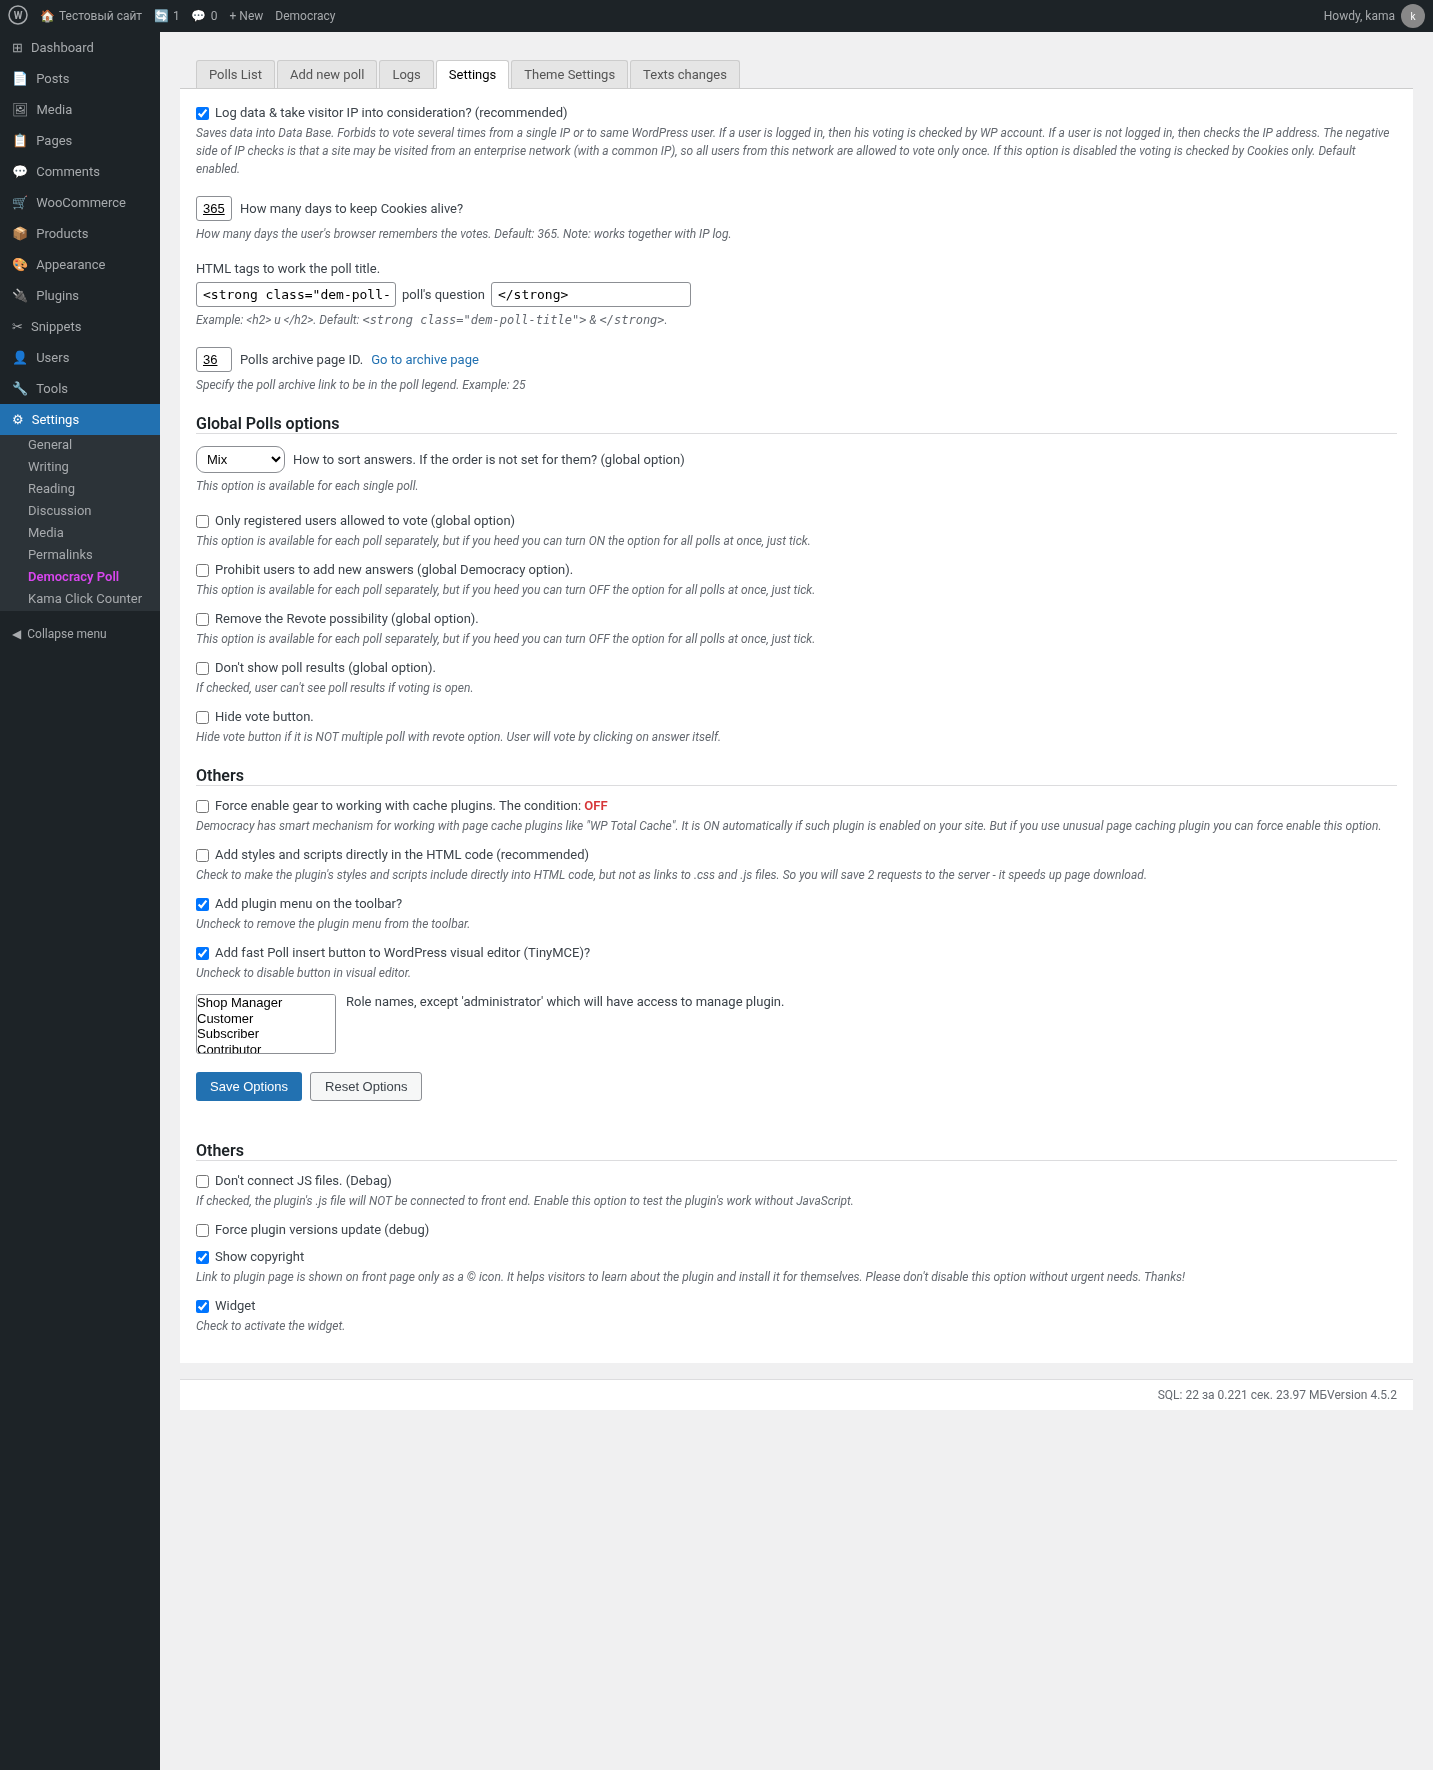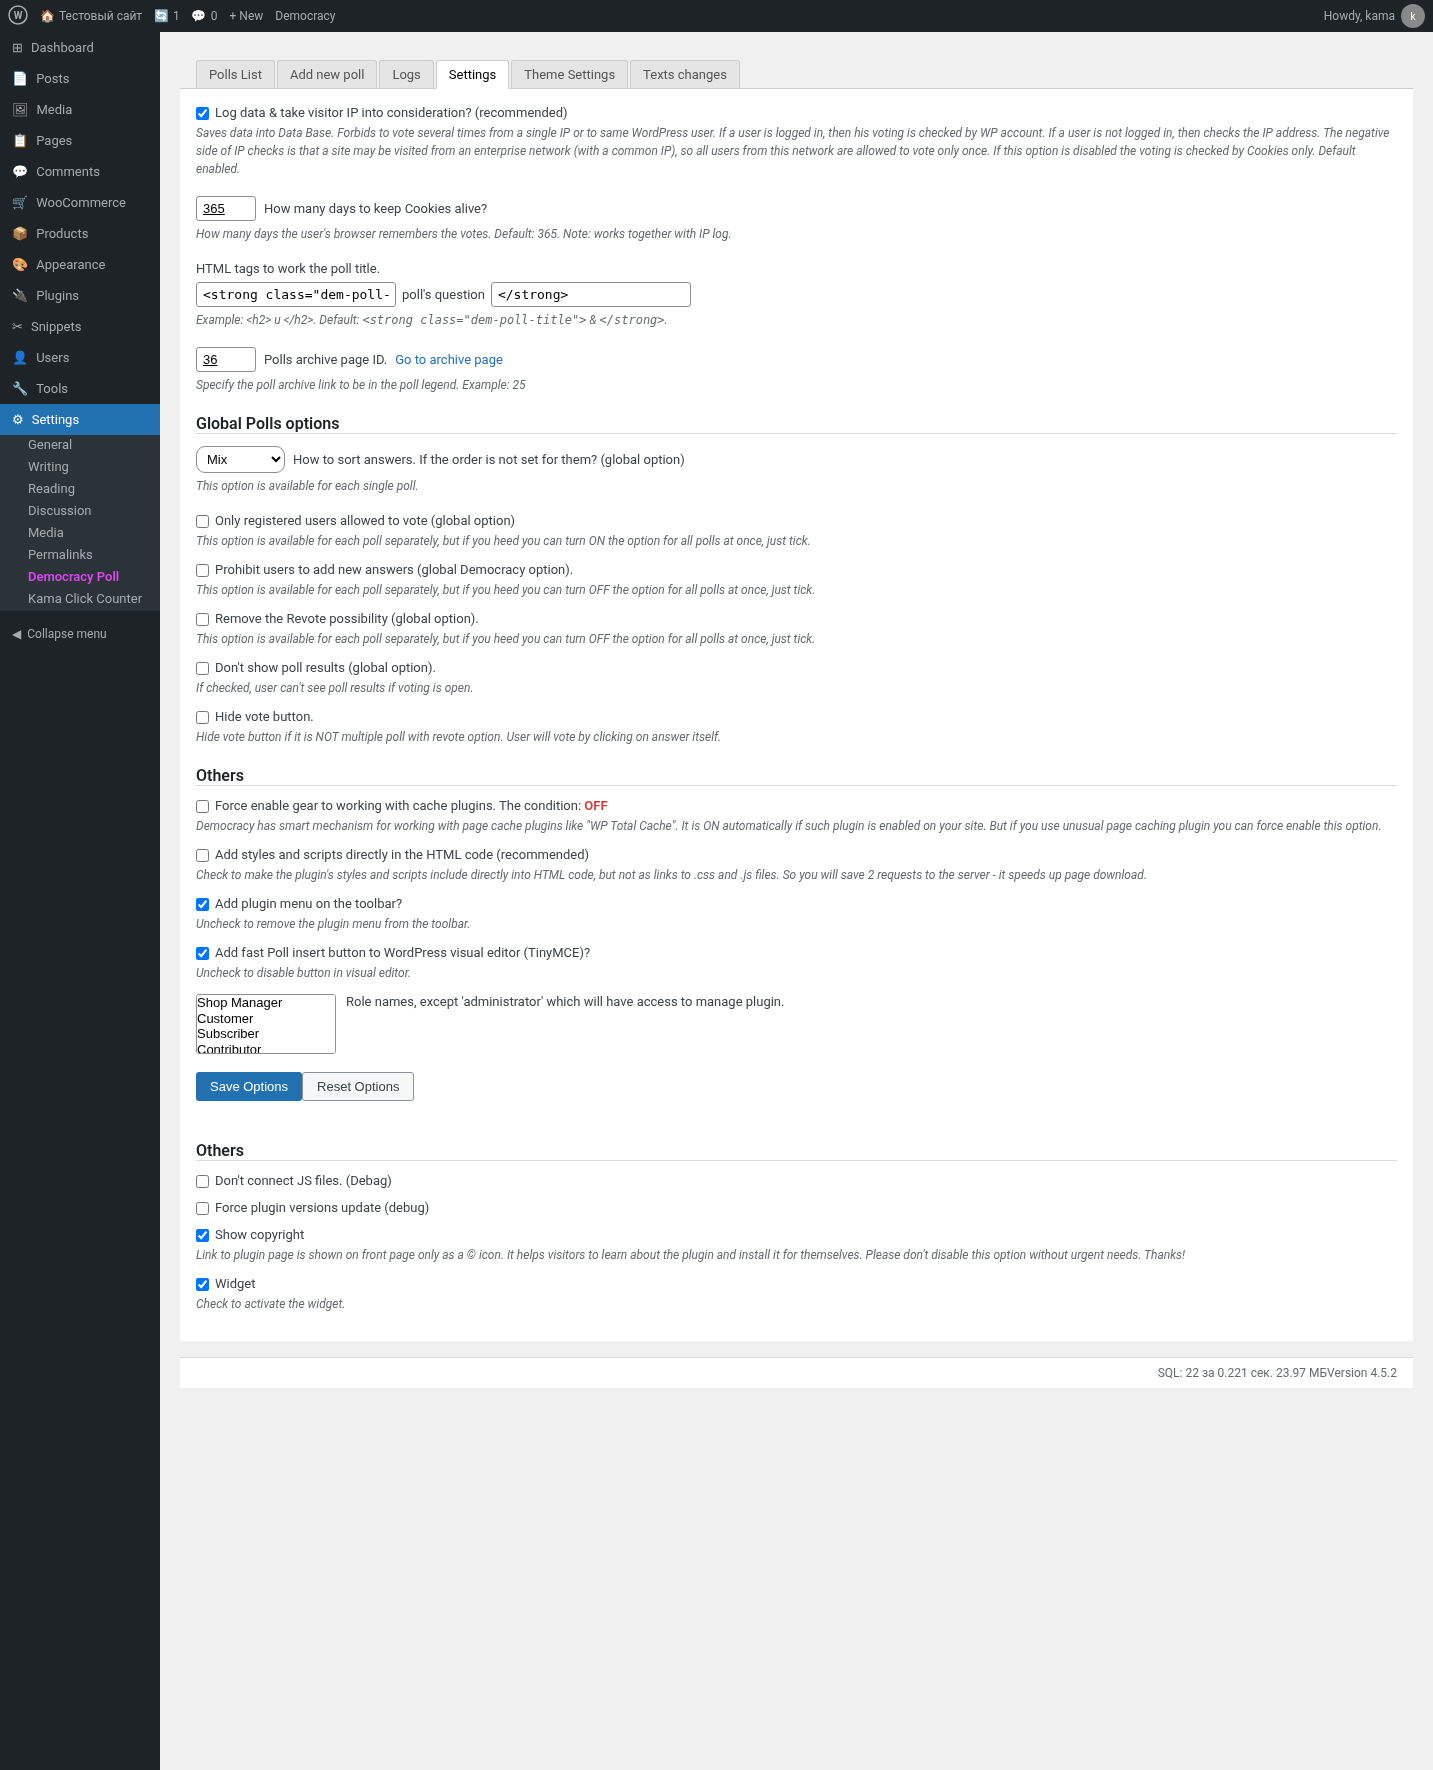--- a/index.html
+++ b/index.html
@@ -120,21 +120,21 @@
       line-height: 1.5;
     }
     
     .inline-input-row {
       display: flex;
       align-items: center;
       gap: 8px;
       margin-bottom: 4px;
     }
     .small-input {
-      width: 60px;
+      width: 36px;
       padding: 4px 6px;
       border: 1px solid #8c8f94;
       border-radius: 3px;
       font-size: 13px;
       text-decoration: underline;
     }
     .medium-input {
       width: 200px;
       padding: 4px 6px;
       border: 1px solid #8c8f94;
@@ -190,20 +190,21 @@
       color: #3c434a;
       border: 1px solid #8c8f94;
       padding: 6px 14px;
       border-radius: 3px;
       cursor: pointer;
       font-size: 13px;
     }
     
     .buttons-row {
       display: flex;
+      gap: 8px;
       margin: 2px 0;
       align-items: flex-start;
     }
     
     .listbox-row {
       display: flex;
       align-items: flex-start;
       gap: 10px;
       margin: 8px 0;
     }
@@ -492,20 +493,21 @@
       </div>
 
       <div style="margin-top: 40px;">
         <div class="section-heading">Others</div>
 
         <div class="global-option-row form-section">
           <div class="checkbox-row">
             <input type="checkbox" id="no_js" style="">
             <label for="no_js">Don't connect JS files. (Debag)</label>
           </div>
+          <div class="description-text">If checked, the plugin's .js file will NOT be connected to front end. Enable this option to test the plugin's work without JavaScript.</div>
         </div>
 
         <div class="global-option-row form-section">
           <div class="checkbox-row">
             <input type="checkbox" id="force_update" style="">
             <label for="force_update">Force plugin versions update (debug)</label>
           </div>
         </div>
 
         <div class="global-option-row form-section">

